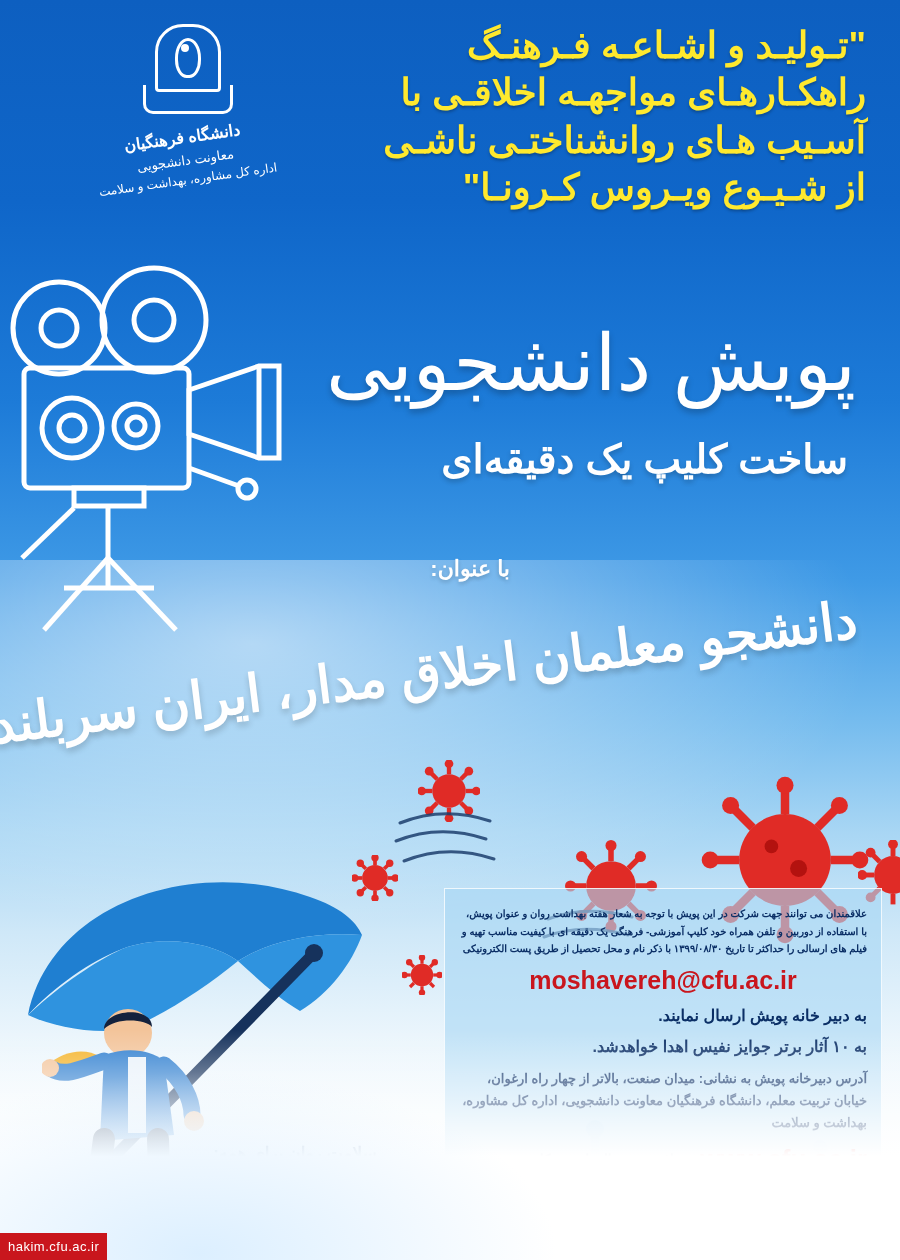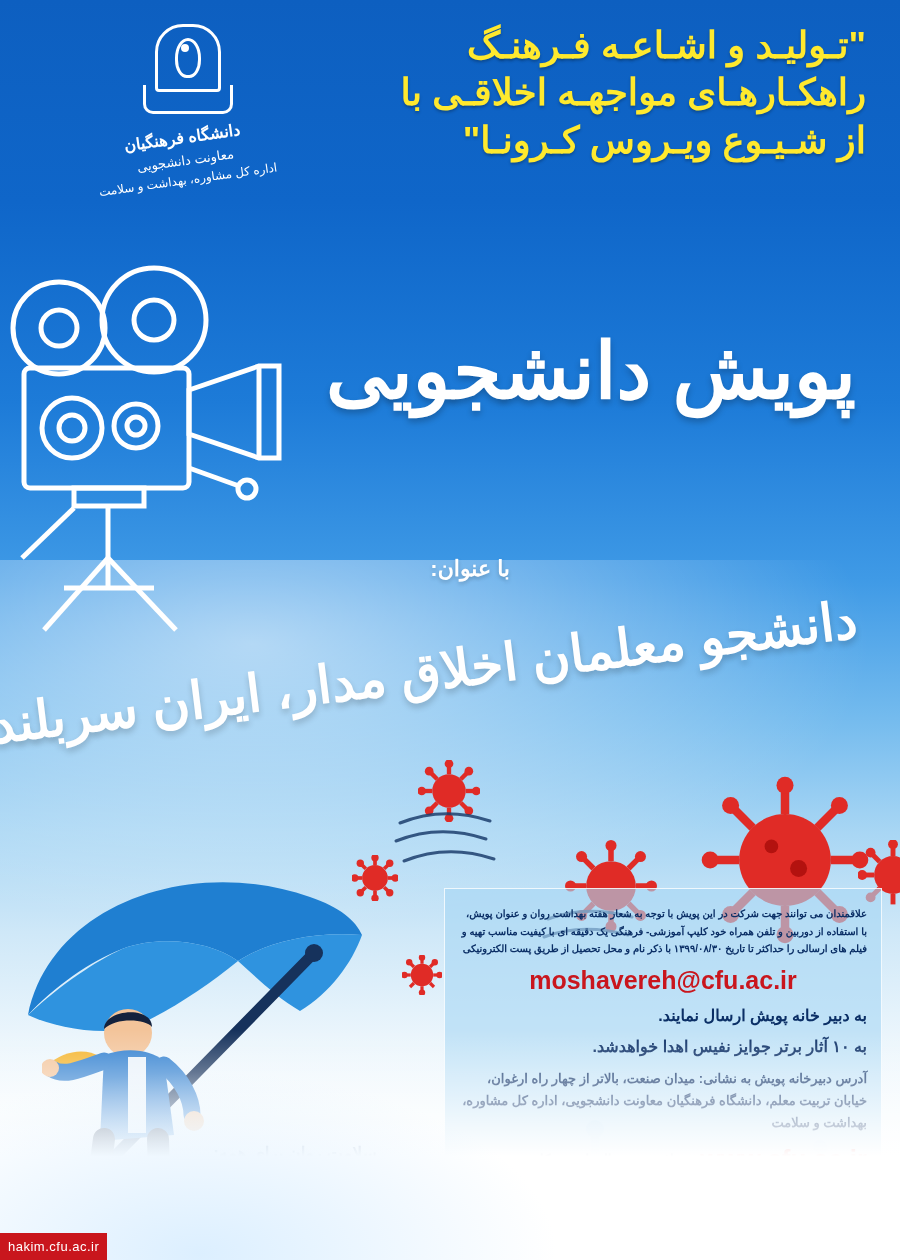--- a/index.html
+++ b/index.html
@@ -94,24 +94,24 @@
     letter-spacing:-1px;
     text-shadow:0 2px 3px rgba(0,0,0,.25);
     direction:rtl;
   }
   .headline div{white-space:nowrap;}
 
   
   .bigtitle{
     position:absolute;right:44px;top:318px;
     color:#ffffff;
-    font-size:78px;font-weight:bold;
+    font-size:78px;font-weight:normal;
     letter-spacing:-2px;
     text-shadow:0 4px 6px rgba(0,0,0,.22);
-    direction:rtl;white-space:nowrap;margin-top:8px;
+    direction:rtl;white-space:nowrap;
   }
   .subtitle{
     position:absolute;right:52px;top:436px;
     color:#ffffff;
     font-size:40px;font-weight:bold;
     direction:rtl;white-space:nowrap;
     text-shadow:0 3px 5px rgba(0,0,0,.2);
   }
   .withtitle{
     position:absolute;right:390px;top:556px;
@@ -241,24 +241,26 @@
       <path d="M104 300 L172 372"></path>
       <path d="M60 330 L150 330"></path>
 
       <path d="M70 250 L18 300"></path>
     </svg>
   </div>
 
   <div class="headline">
     <div>"تـولیـد و اشـاعـه فـرهنـگ</div>
     <div>راهکـارهـای مواجهـه اخلاقـی با</div>
+    <div>آسـیب هـای روانشناختـی ناشـی</div>
     <div>از شـیـوع ویـروس کـرونـا"</div>
   </div>
 
   <div class="bigtitle">پویش دانشجویی</div>
+  <div class="subtitle">ساخت کلیپ یک دقیقه‌ای</div>
   <div class="withtitle">با عنوان:</div>
   <div class="slogan">دانشجو معلمان اخلاق مدار، ایران سربلند</div>
 
   <div class="virus" style="left:700px;top:775px;">
     <svg width="170" height="170" viewBox="0 0 100 100">
       <g fill="#e02b26">
         <circle cx="50" cy="50" r="27"></circle>
         <g stroke="#e02b26" stroke-width="5">
           <line x1="50" y1="23" x2="50" y2="8"></line>
             <line x1="50" y1="77" x2="50" y2="92"></line>

